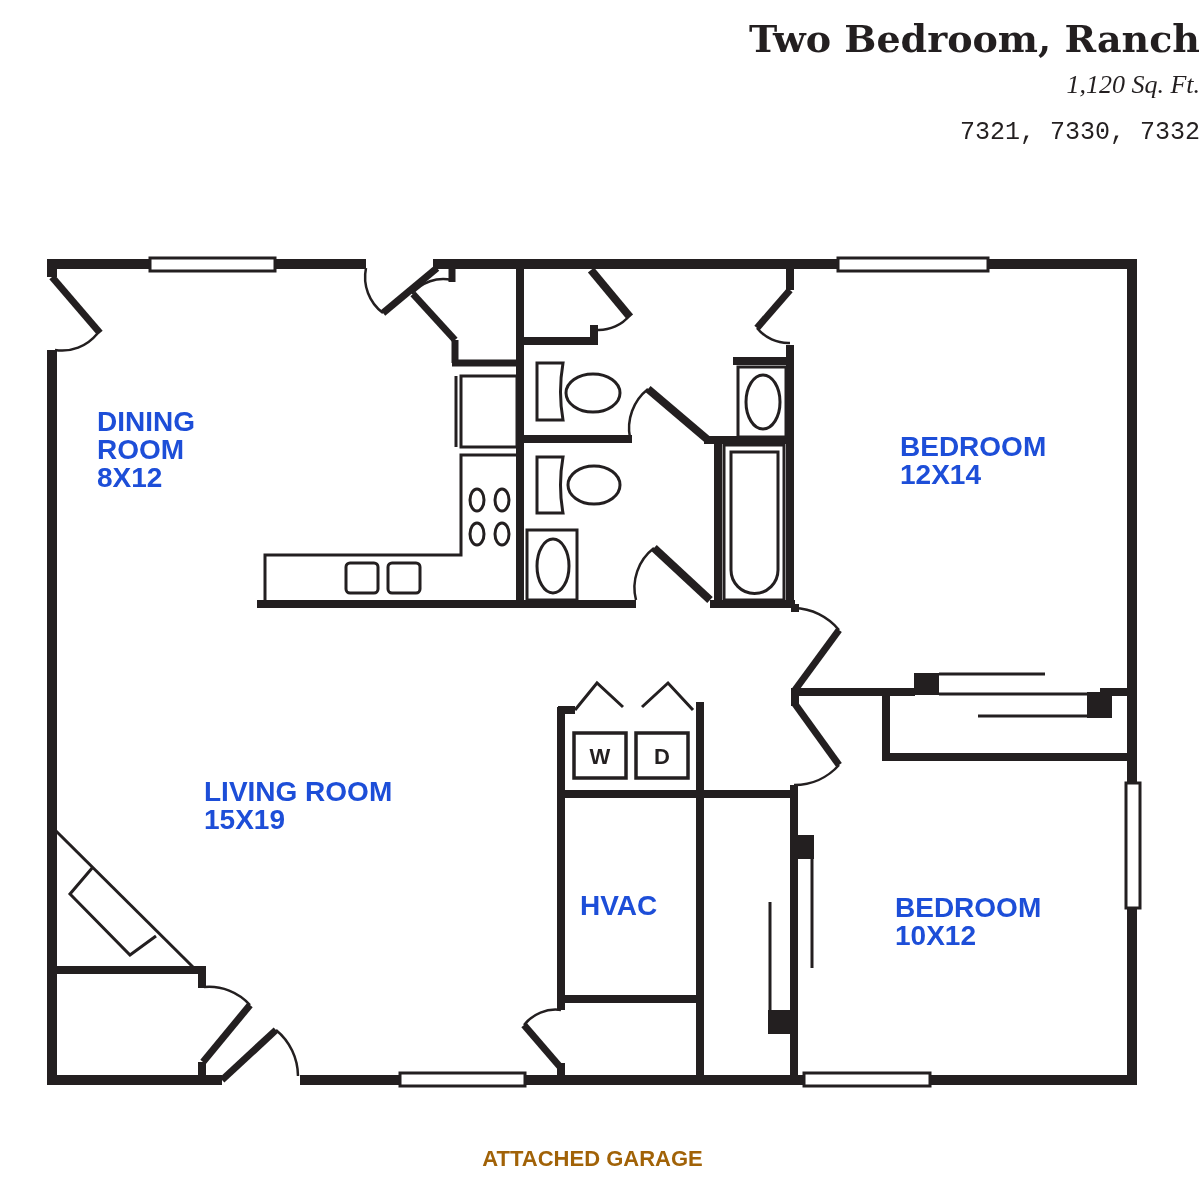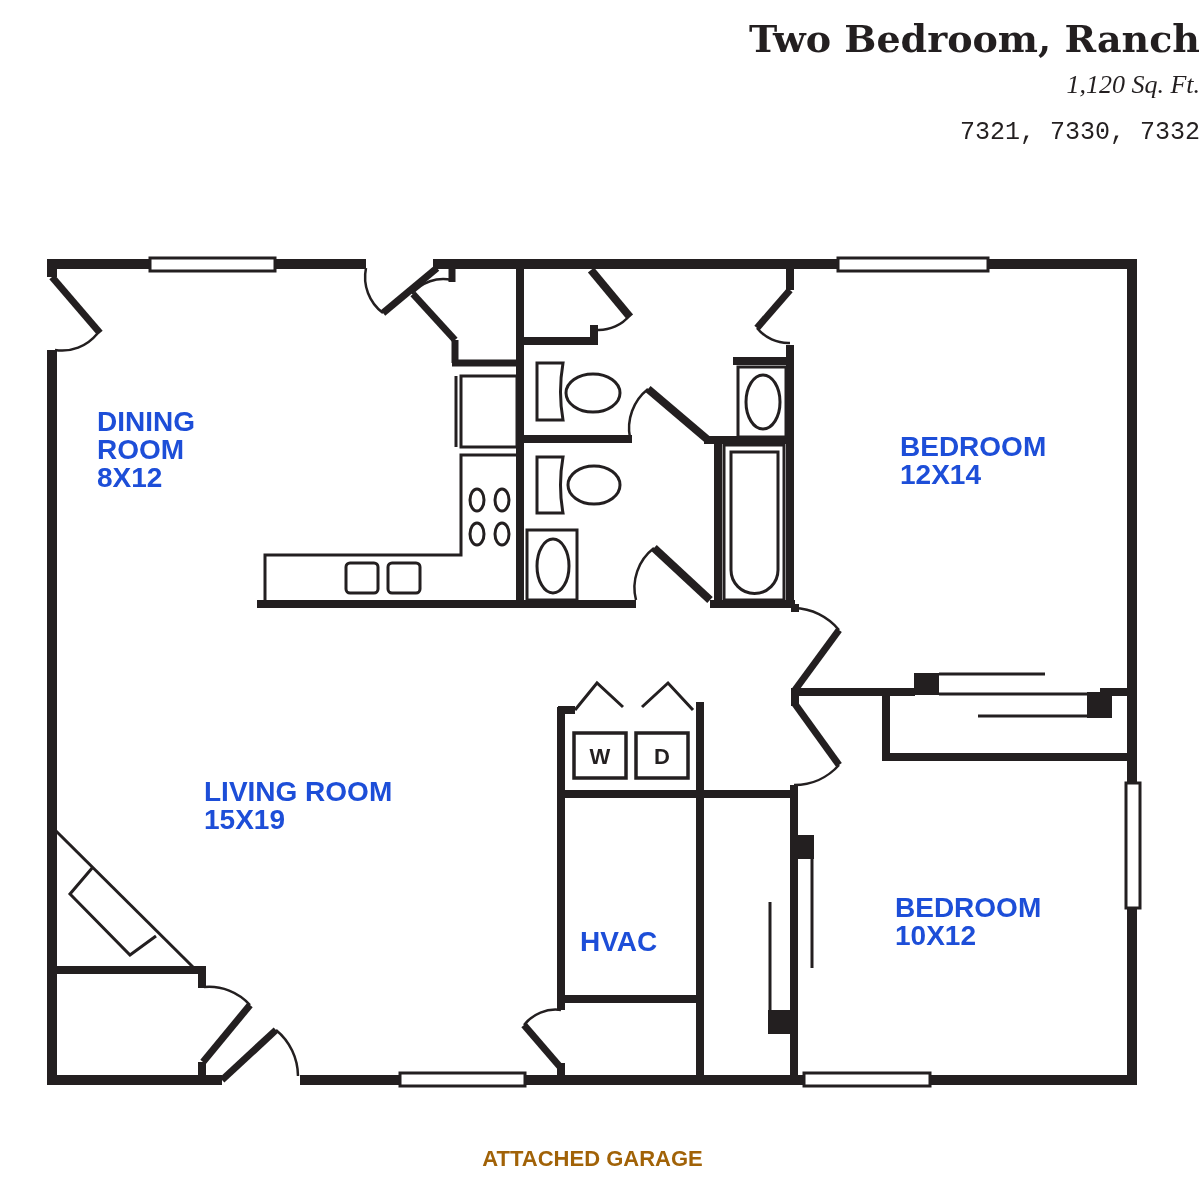--- a/index.html
+++ b/index.html
@@ -226,18 +226,18 @@
 <div class="lbl" style="left:900px; top:433px; width:140px;">
   <div>BEDROOM</div>
   <div>12X14</div>
 </div>
 
 <div class="lbl" style="left:895px; top:894px; width:140px;">
   <div>BEDROOM</div>
   <div>10X12</div>
 </div>
 
-<div class="lbl" style="left:580px; top:928px; width:100px;">HVAC</div>
+<div class="lbl" style="left:580px; top:892px; width:100px;">HVAC</div>
 
 <div class="wd" style="left:570px; top:744px;">W</div>
 <div class="wd" style="left:632px; top:744px;">D</div>
 
 <div class="garage">ATTACHED GARAGE</div>
 
 </body></html>

